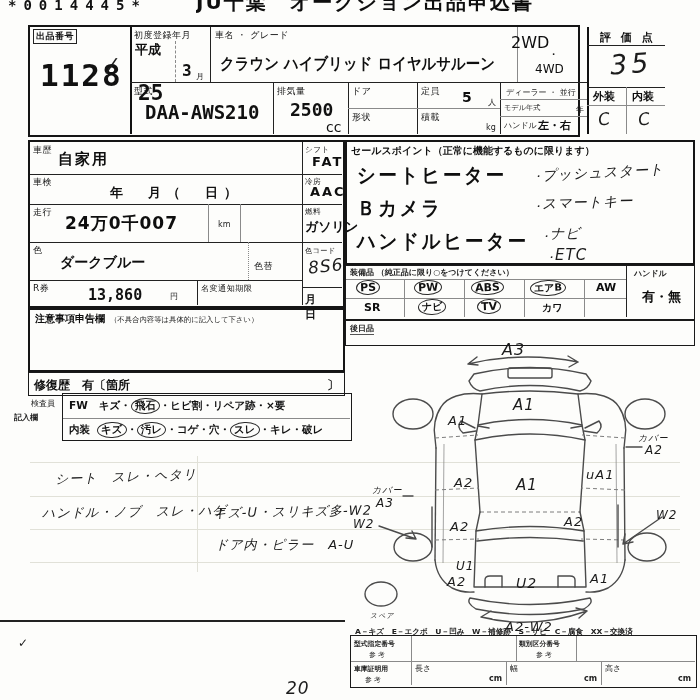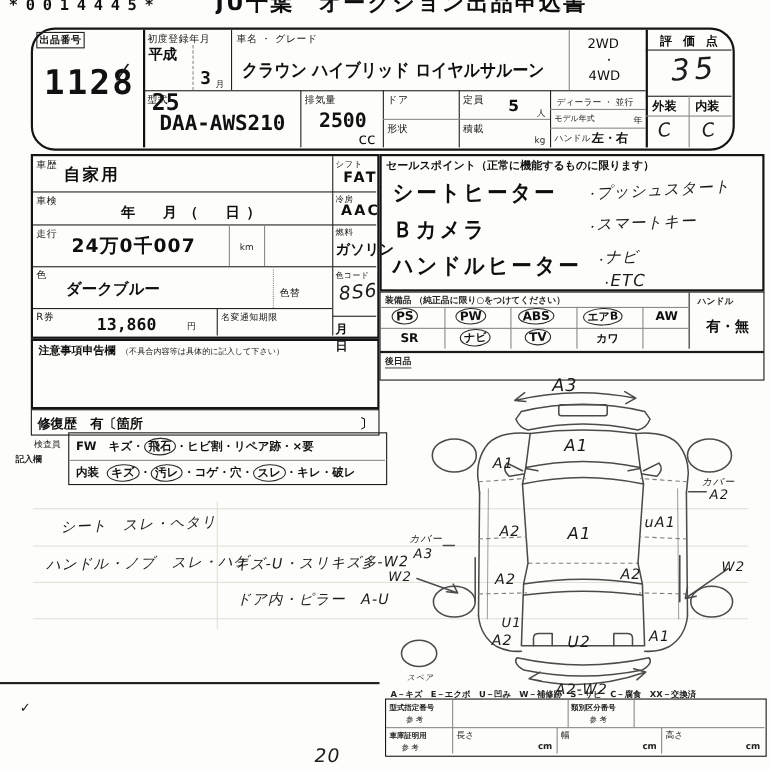--- a/index.html
+++ b/index.html
@@ -29,21 +29,21 @@
 </head>
 <body>
 
 <div id="sheet">
 
   <div class="abs mono" style="left:8px;top:-3px;font-size:14px;letter-spacing:7px;">*0014445*</div>
   <div class="abs" style="left:196px;top:0;width:400px;height:13px;overflow:hidden;">
     <div class="val" style="position:relative;top:-11px;font-size:20px;letter-spacing:2px;">JU千葉　オークション出品申込書</div>
   </div>
 
-  <div class="box" style="left:28px;top:25px;width:640px;height:112px;border-radius:22px;">
+  <div class="box" style="left:28px;top:25px;width:552px;height:112px;">
 
     <div class="vlk" style="left:100px;top:0;height:107px;"></div>
     <div class="vl" style="left:180px;top:0;height:55px;"></div>
     <div class="vlt" style="left:487px;top:0;height:55px;"></div>
     <div class="vlk" style="left:557px;top:0;height:107px;"></div>
     <div class="hl" style="left:100px;top:55px;width:457px;"></div>
     <div class="vl" style="left:243px;top:55px;height:52px;"></div>
     <div class="vl" style="left:318px;top:55px;height:52px;"></div>
     <div class="vl" style="left:387px;top:55px;height:52px;"></div>
     <div class="vl" style="left:470px;top:55px;height:52px;"></div>
@@ -58,21 +58,21 @@
 
     <span class="abs lbl" style="left:104px;top:2px;">初度登録年月</span>
     <span class="abs val" style="left:105px;top:14px;font-size:13px;font-family:Liberation Mono, monospace;">平成</span>
     <span class="abs mono" style="left:108px;top:30px;font-size:21px;margin-top:24px;">25</span>
     <span class="abs mono" style="left:152px;top:34px;font-size:16px;">3</span>
     <span class="abs lbl8" style="left:166px;top:44px;">月</span>
 
     <span class="abs lbl" style="left:185px;top:2px;">車名 ・ グレード</span>
     <span class="abs val" style="left:190px;top:27px;font-size:16px;transform:scaleX(0.9);transform-origin:left;">クラウン ハイブリッド ロイヤルサルーン</span>
 
-    <span class="abs val" style="left:504px;top:6px;font-size:12px;font-weight:normal;">2WD</span>
+    <span class="abs val" style="left:481px;top:6px;font-size:16px;font-weight:normal;">2WD</span>
     <span class="abs" style="left:518px;top:20px;font-size:11px;">・</span>
     <span class="abs val" style="left:505px;top:35px;font-size:12px;font-weight:normal;">4WD</span>
 
     <span class="abs val" style="left:570px;top:3px;font-size:11px;letter-spacing:3px;">評 価 点</span>
     <div class="hl" style="left:557px;top:18px;width:78px;"></div>
     <span class="abs hw" style="left:580px;top:21px;font-size:27px;letter-spacing:4px;transform:rotate(-4deg);">35</span>
     <div class="hl" style="left:557px;top:60px;width:78px;"></div>
     <span class="abs val" style="left:563px;top:62px;font-size:11px;">外装</span>
     <span class="abs val" style="left:602px;top:62px;font-size:11px;">内装</span>
     <div class="hlt" style="left:557px;top:78px;width:78px;"></div>

